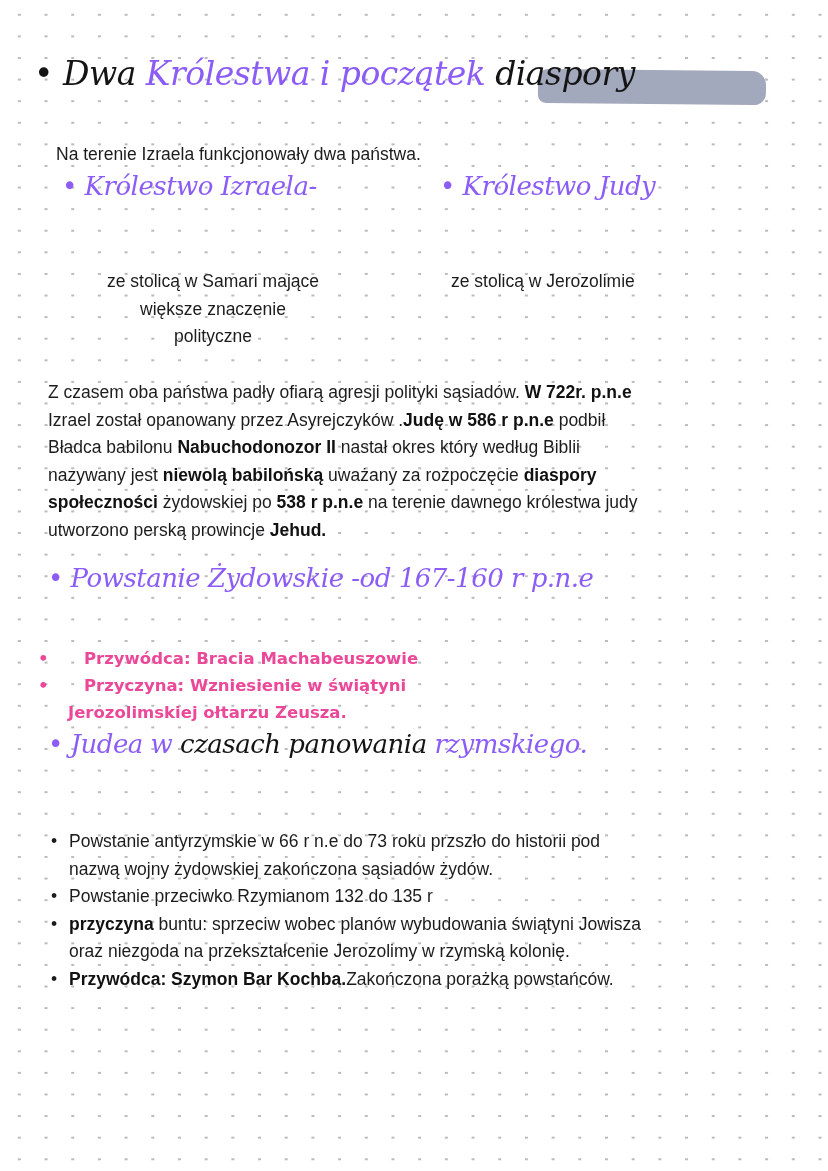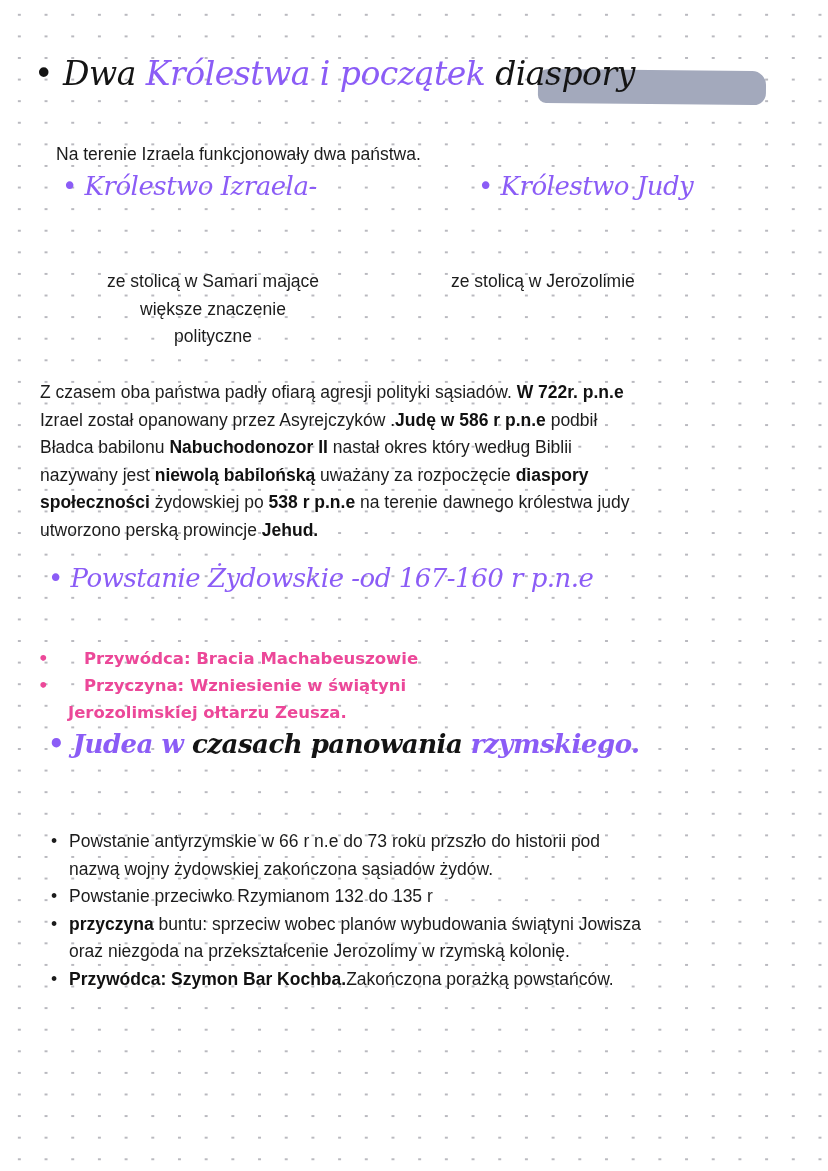--- a/index.html
+++ b/index.html
@@ -43,53 +43,53 @@
   <span class="dot blk">•</span>
   <span class="blk">Dwa </span><span class="blu">Królestwa i początek </span><span class="blk">diaspory</span>
 </div>
 
 <div class="abs txt" style="left:56px; top:117px;">Na terenie Izraela funkcjonowały dwa państwa.</div>
 
 <div class="abs script h2 blu" style="left:62px; top:167px;">
   <span class="dot">•</span>
   <span>Królestwo Izraela-</span>
 </div>
-<div class="abs script h2 blu" style="left:440px; top:167px;margin-left:38px;">
+<div class="abs script h2 blu" style="left:440px; top:167px;">
   <span class="dot">•</span>
   <span>Królestwo Judy</span>
 </div>
 
 <div class="abs txt center" style="left:60px; top:244px; width:306px;">
   <div>ze stolicą w Samari mające</div>
   <div>większe znaczenie</div>
   <div>polityczne</div>
 </div>
 <div class="abs txt" style="left:451px; top:244px;">ze stolicą w Jerozolimie</div>
 
-<div class="abs txt" style="left:40px; top:355px;">
+<div class="abs txt" style="left:48px; top:355px;">
   <div><span> Z czasem oba państwa padły ofiarą agresji polityki sąsiadów. </span><b>W 722r. p.n.e</b></div>
   <div><span>Izrael został opanowany przez Asyrejczyków .</span><b>Judę w  586 r p.n.e</b><span>  podbił</span></div>
   <div><span>Bładca babilonu </span><b>Nabuchodonozor II</b><span> nastał okres który według Biblii</span></div>
   <div><span>nazywany jest </span><b>niewolą babilońską</b><span> uważany za rozpoczęcie </span><b>diaspory</b></div>
   <div><b>społeczności</b><span> żydowskiej po </span><b>538 r p.n.e</b><span> na terenie dawnego królestwa judy</span></div>
   <div><span>utworzono perską prowincje </span><b>Jehud.</b></div>
 </div>
 
 <div class="abs script h2 blu" style="left:48px; top:559px;">
   <span class="dot">•</span>
   <span>Powstanie Żydowskie -od 167-160 r p.n.e</span>
 </div>
 
 <div class="abs sans-bold" style="left:38px; top:621px;">
   <div><span style="display:inline-block;width:46px;">•</span><span>Przywódca: Bracia Machabeuszowie</span></div>
   <div><span style="display:inline-block;width:46px;">•</span><span>Przyczyna: Wzniesienie w świątyni</span></div>
   <div style="padding-left:30px;">Jerozolimskiej ołtarzu Zeusza.</div>
 </div>
 
-<div class="abs script h2" style="left:48px; top:725px;font-weight:bold;">
+<div class="abs script h2" style="left:48px; top:725px;">
   <span class="dot blu">•</span>
   <span class="blu">Judea w </span><span class="blk">czasach panowania </span><span class="blu">rzymskiego.</span>
 </div>
 
 <div class="abs txt" style="left:69px; top:804px;">
   <ul class="plain">
     <li>
       <span class="bul">•</span>
       <div>Powstanie antyrzymskie w 66 r n.e do 73 roku przszło do historii pod</div>
       <div>nazwą wojny żydowskiej zakończona sąsiadów żydów.</div>

